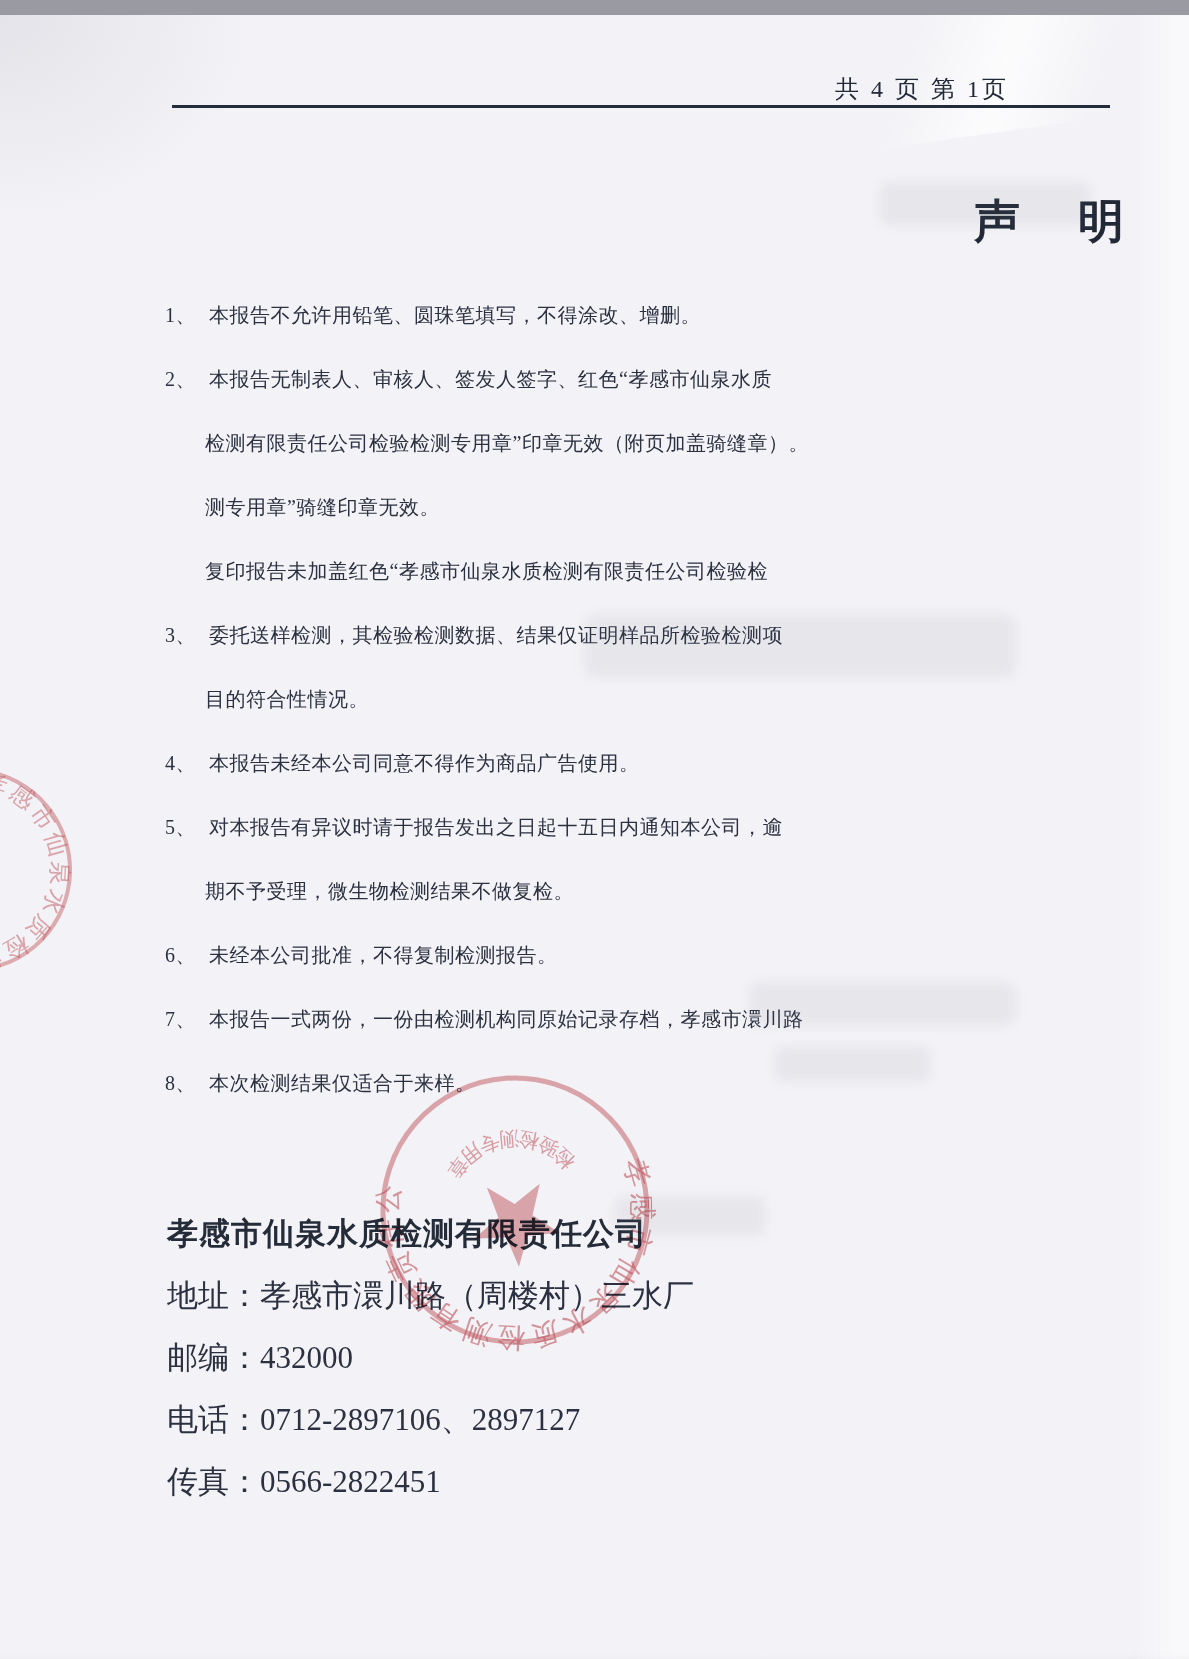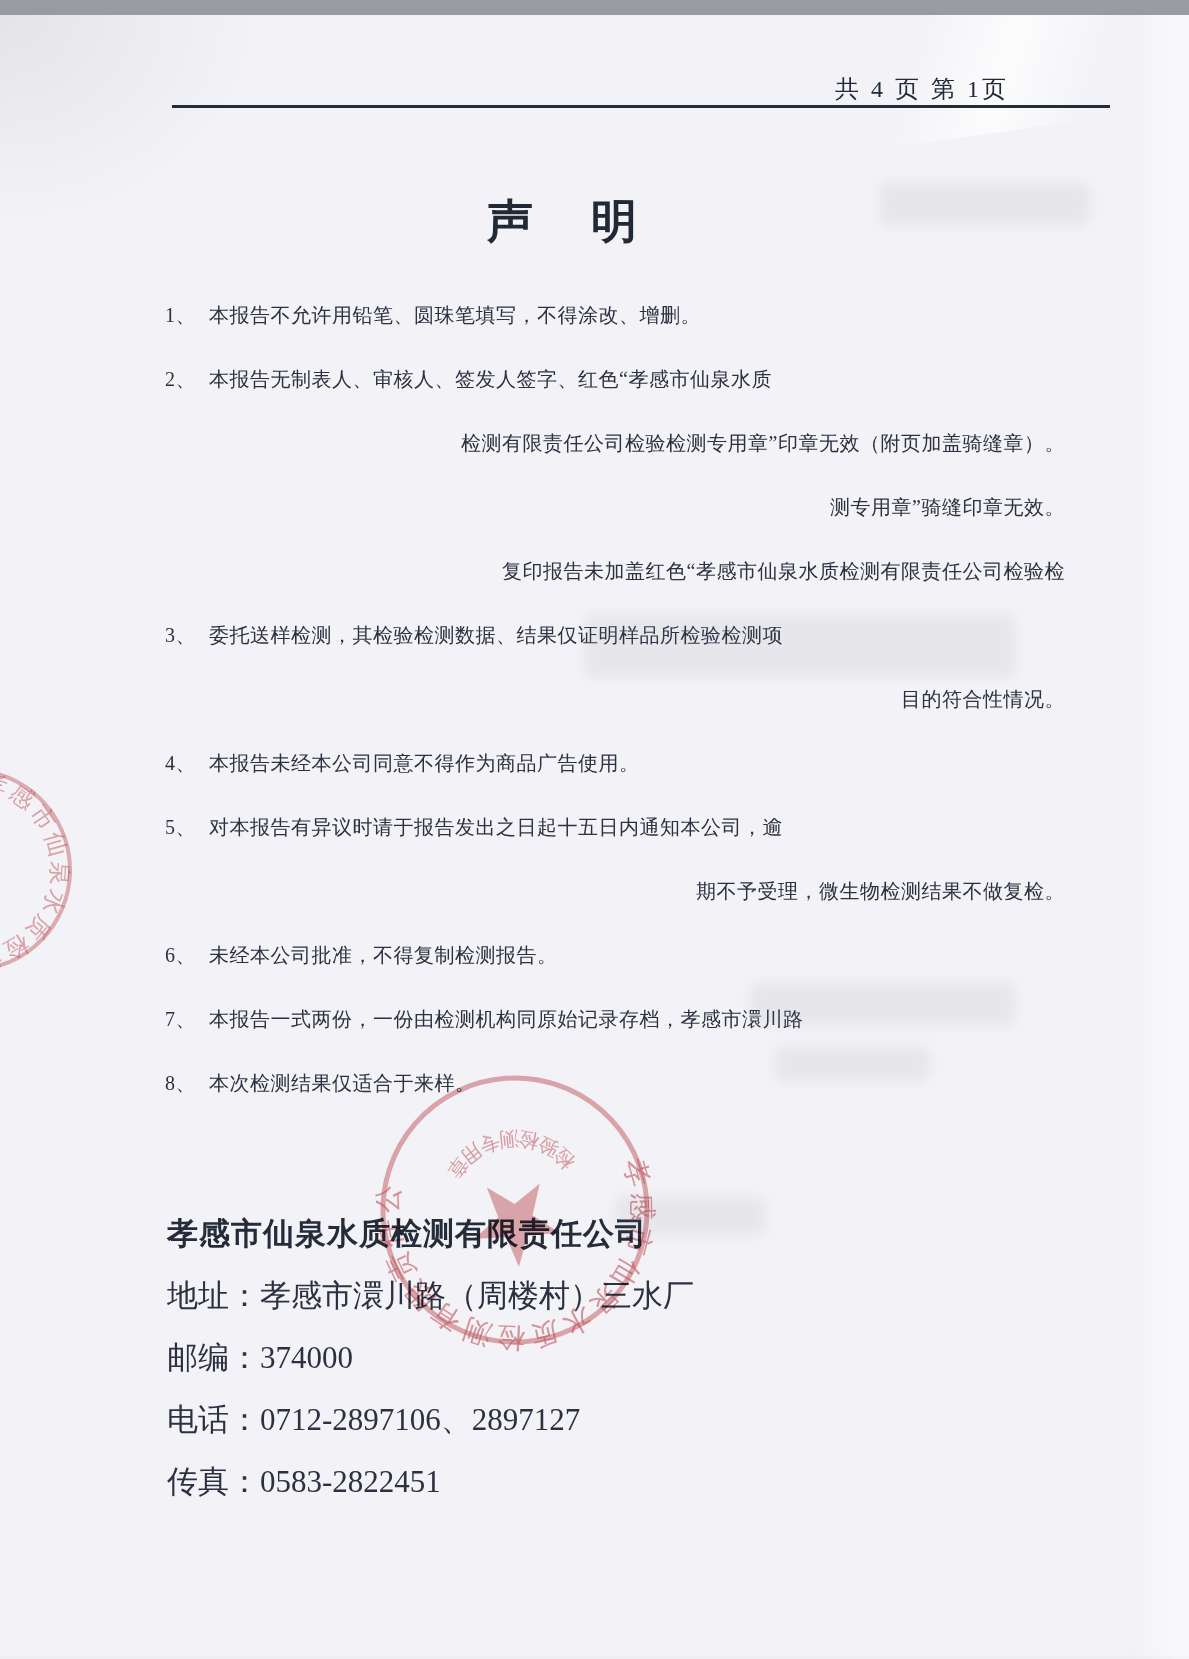--- a/index.html
+++ b/index.html
@@ -11,30 +11,30 @@
   .page-info{
     position:absolute;top:58px;right:180px;
     font-size:24px;letter-spacing:3px;color:#222a38;white-space:nowrap;
   }
   .header-rule{
     position:absolute;top:90px;left:172px;width:938px;height:3px;
     background:#242c3a;
   }
   .doc-title{
     position:absolute;top:176px;left:0;width:1130px;margin:0;
-    text-align:center;font-size:46px;font-weight:700;letter-spacing:6px;
+    text-align:right;font-size:46px;font-weight:700;letter-spacing:6px;
     color:#222936;font-family:"Liberation Sans","DejaVu Sans",sans-serif;
   }
   .notice{
     position:absolute;top:268px;left:165px;width:900px;
     font-size:20px;letter-spacing:0.5px;
   }
   .line{height:64px;line-height:64px;white-space:nowrap;}
   .line .num{display:inline-block;width:44px;}
-  .line.cont{padding-left:40px;text-align:right;}
+  .line.cont{padding-left:40px;}
   .company{
     position:absolute;top:1188px;left:167px;width:920px;font-size:31px;
   }
   .company .row{height:62px;line-height:62px;white-space:nowrap;}
   .company .name{
     font-family:"Liberation Sans","DejaVu Sans",sans-serif;
     font-weight:700;letter-spacing:1px;color:#252c39;
   }
   .stamp{position:absolute;mix-blend-mode:multiply;opacity:.9;pointer-events:none;}
   .stamp-center{left:345px;top:1025px;}
@@ -89,23 +89,23 @@
     <div class="line"><span class="num">5、</span><span class="txt">对本报告有异议时请于报告发出之日起十五日内通知本公司，逾</span></div>
     <div class="line cont"><span class="txt">期不予受理，微生物检测结果不做复检。</span></div>
     <div class="line"><span class="num">6、</span><span class="txt">未经本公司批准，不得复制检测报告。</span></div>
     <div class="line"><span class="num">7、</span><span class="txt">本报告一式两份，一份由检测机构同原始记录存档，孝感市澴川路</span></div>
     <div class="line"><span class="num">8、</span><span class="txt">本次检测结果仅适合于来样。</span></div>
   </div>
 
   <div class="company">
     <div class="row name">孝感市仙泉水质检测有限责任公司</div>
     <div class="row">地址：孝感市澴川路（周楼村）三水厂</div>
-    <div class="row">邮编：374000</div>
+    <div class="row">邮编：432000</div>
     <div class="row">电话：0712-2897106、2897127</div>
-    <div class="row">传真：0583-2822451</div>
+    <div class="row">传真：0566-2822451</div>
   </div>
 
   <div class="ghost" style="left:880px;top:168px;width:210px;height:42px;"></div>
   <div class="ghost" style="left:585px;top:600px;width:430px;height:62px;"></div>
   <div class="ghost" style="left:750px;top:968px;width:265px;height:42px;"></div>
   <div class="ghost" style="left:775px;top:1032px;width:155px;height:34px;"></div>
   <div class="ghost" style="left:615px;top:1182px;width:150px;height:38px;"></div>
 
   <svg class="stamp stamp-center" width="340" height="340" viewBox="0 0 340 340">
     <g transform="rotate(176 170 170)">

